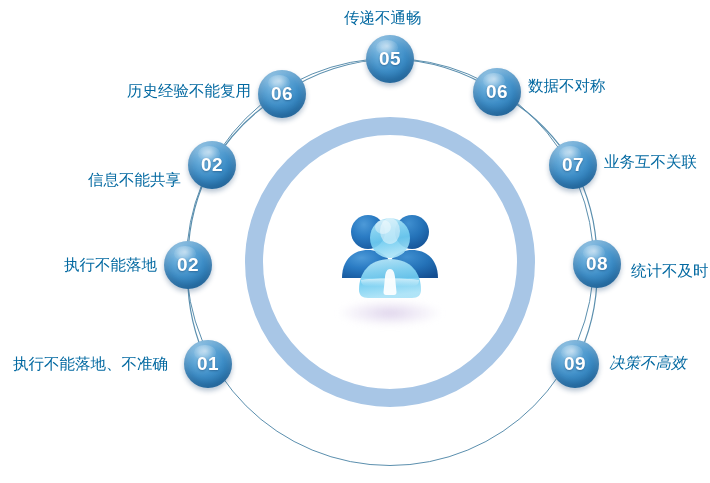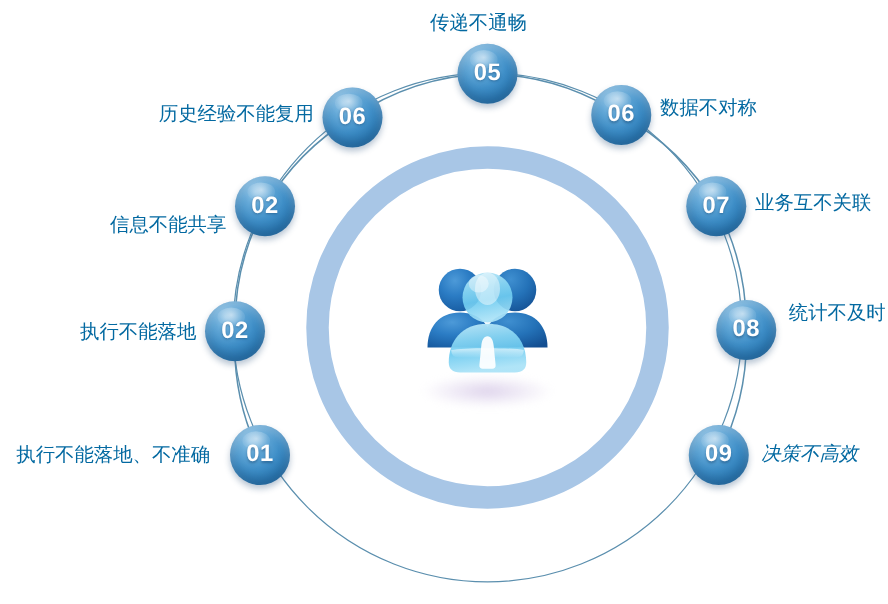--- a/index.html
+++ b/index.html
@@ -198,20 +198,20 @@
         <span>06</span>
       </div>
       <div class="label right" style="left: 528px; top: 76px;">数据不对称</div>
       <div class="node" style="left: 549px; top: 141px;">
         <span>07</span>
       </div>
       <div class="label right" style="left: 604px; top: 152px;">业务互不关联</div>
       <div class="node" style="left: 573px; top: 240px;">
         <span>08</span>
       </div>
-      <div class="label right" style="left: 631px; top: 240px;">统计不及时</div>
+      <div class="label right" style="left: 631px; top: 261px;">统计不及时</div>
       <div class="node" style="left: 551px; top: 340px;">
         <span>09</span>
       </div>
       <div class="label right" style="left: 609px; top: 353px; font-style: italic;">决策不高效</div>
     </div>
 
 </div>
 
 </body></html>

